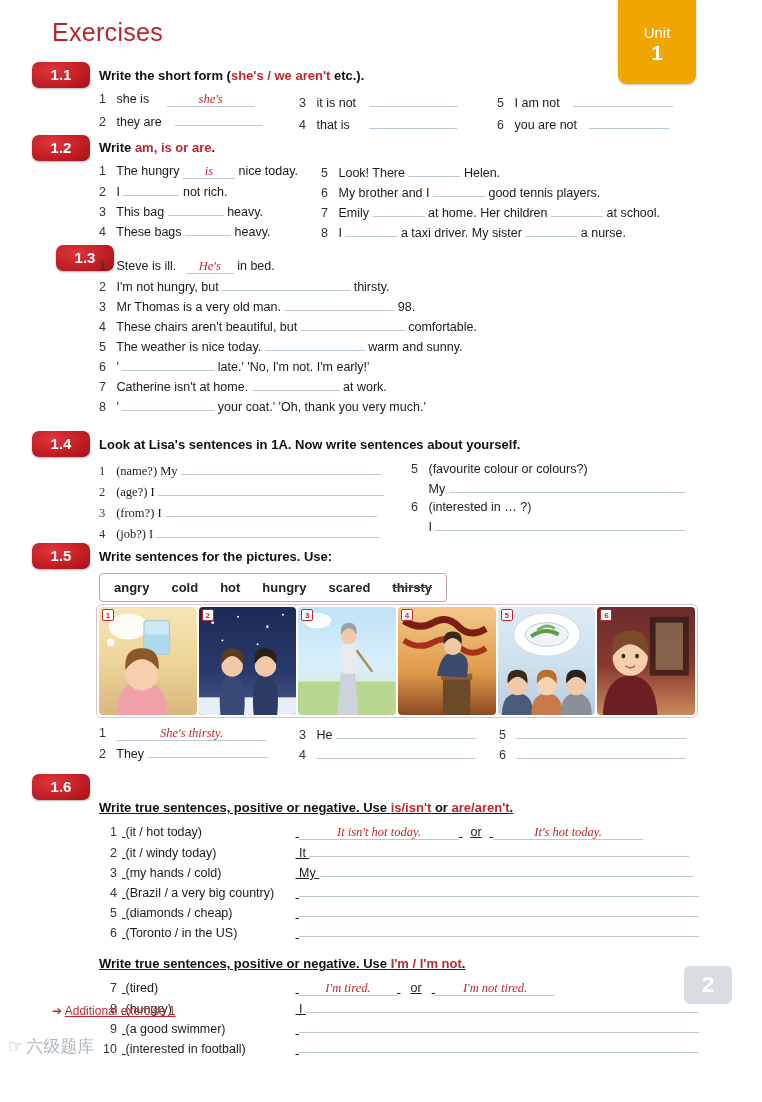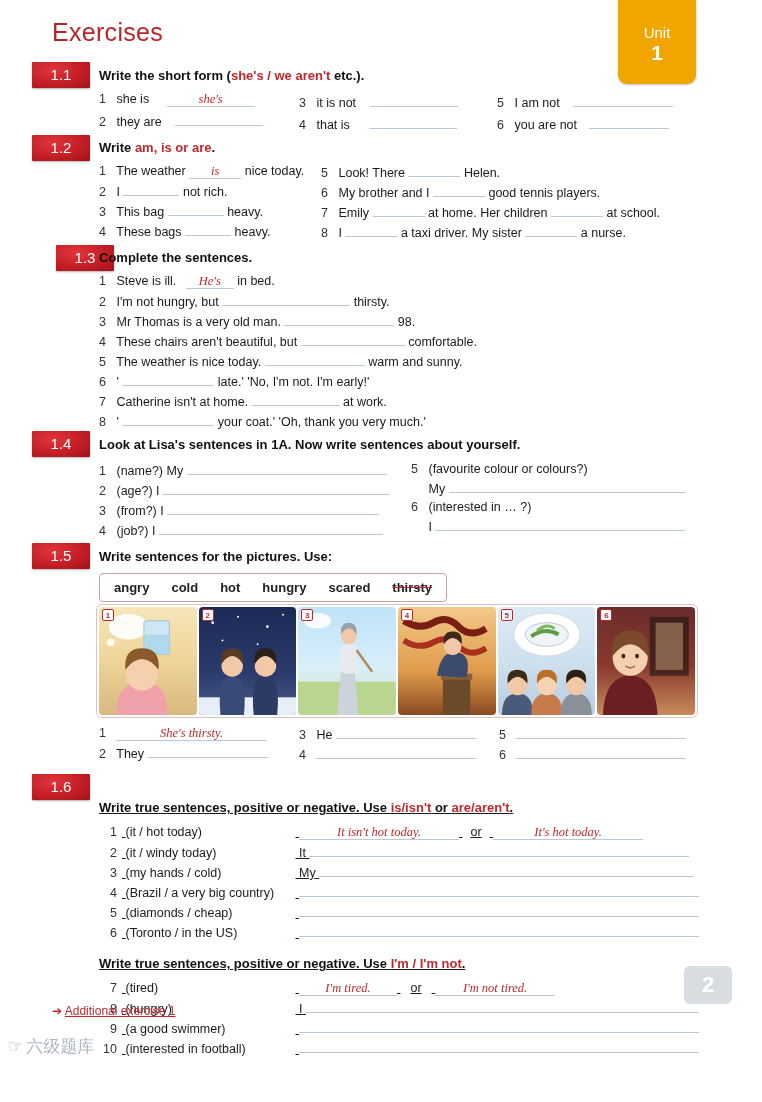--- a/index.html
+++ b/index.html
@@ -29,22 +29,22 @@
     color:#fff; text-align:center;
     box-shadow: 0 1px 2px rgba(0,0,0,.25);
   }
   .unit-tab .u { font-size:15px; margin-top:24px; }
   .unit-tab .n { font-size:21px; font-weight:700; line-height:1.15; }
 
   
   .secnum {
     position:absolute; width:58px; height:26px;
     background: radial-gradient(ellipse at 35% 30%, #e0363c 0%, #c41e25 55%, #9e1419 100%);
-    border-radius:1px;
-    color:#fff; font-weight:400; font-size:15px;
+    border-radius:7px;
+    color:#fff; font-weight:700; font-size:15px;
     text-align:center; line-height:26px;
     box-shadow: 0 1px 2px rgba(0,0,0,.3);
   }
 
   .blk { position:absolute; }
   .instr { font-weight:700; font-size:13px; color:#111; }
   .instr .red { color:#c0272d; }
   .num { color:#333; display:inline-block; width:14px; }
   .numr { color:#333; display:inline-block; width:18px; text-align:right; margin-right:5px;}
 
@@ -173,21 +173,21 @@
   <div class="secnum" style="left:32px; top:135px;">1.2</div>
   <div class="blk" style="left:99px; top:140px; width:620px;">
     <div class="instr">
       <span>Write </span><span class="red">am, is or are</span><span>.</span>
     </div>
 
     <div style="margin-top:9px; display:flex;">
       <div style="width:222px;">
         <div class="row">
           <span class="num">1</span>
-          <span>The weather</span>
+          <span>The hungry</span>
           <span class="ans" style="width:52px;">is</span>
           <span>nice today.</span>
         </div>
         <div class="row">
           <span class="num">2</span>
           <span>I</span>
           <span class="line" style="width:56px;"></span>
           <span>not rich.</span>
         </div>
         <div class="row">
@@ -232,21 +232,20 @@
           <span>a taxi driver.  My sister</span>
           <span class="line" style="width:52px;"></span>
           <span>a nurse.</span>
         </div>
       </div>
     </div>
   </div>
 
   <div class="secnum" style="left:32px; top:245px;margin-left:24px;">1.3</div>
   <div class="blk" style="left:99px; top:250px; width:620px;">
-    <div class="instr">Complete the sentences.</div>
     <div style="margin-top:9px;">
       <div class="row">
         <span class="num">1</span>
         <span>Steve is ill.</span>
         <span class="ans" style="width:48px; margin-left:6px;">He's</span>
         <span>in bed.</span>
       </div>
       <div class="row">
         <span class="num">2</span>
         <span>I'm not hungry, but</span>
@@ -289,21 +288,21 @@
         <span class="line" style="width:92px;"></span>
         <span>your coat.'   'Oh, thank you very much.'</span>
       </div>
     </div>
   </div>
 
   <div class="secnum" style="left:32px; top:431px;">1.4</div>
   <div class="blk" style="left:99px; top:437px; width:620px;">
     <div class="instr">Look at Lisa's sentences in 1A.  Now write sentences about yourself.</div>
     <div style="margin-top:10px; display:flex;">
-      <div style="width:312px;">
+      <div style="width:312px;font-family:Liberation Serif, serif;">
         <div class="row">
           <span class="num">1</span>
           <span>(name?)  My</span>
           <span class="line" style="width:200px;"></span>
         </div>
         <div class="row">
           <span class="num">2</span>
           <span>(age?)  I</span>
           <span class="line" style="width:226px;"></span>
         </div>

